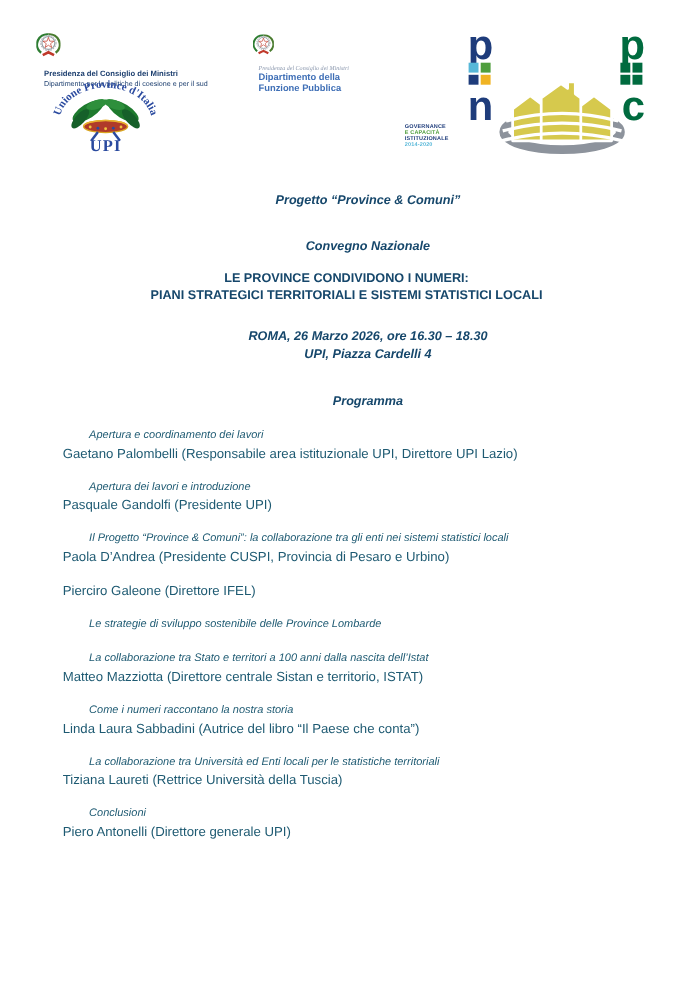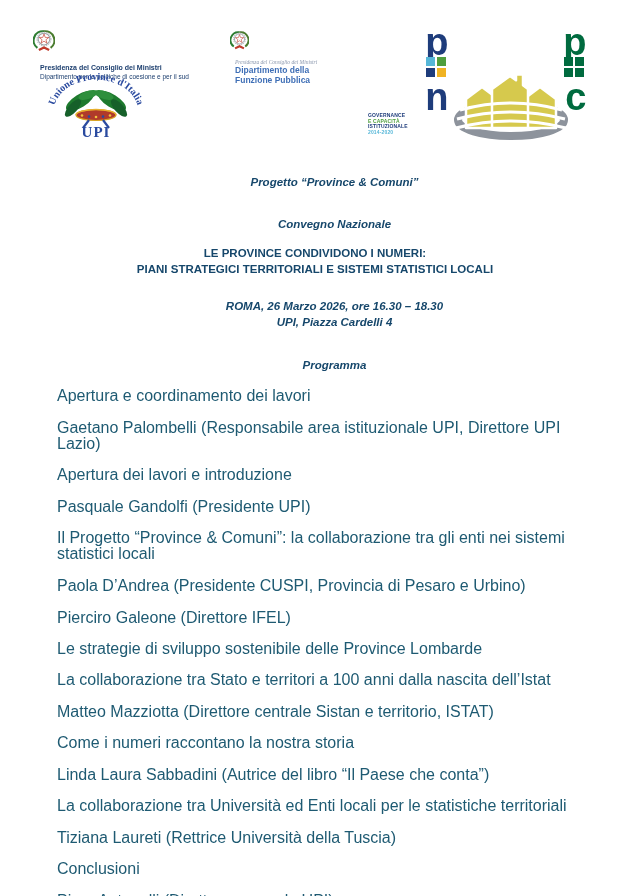--- a/index.html
+++ b/index.html
@@ -47,22 +47,22 @@
   .t-italic{font-style:italic;padding-left:39px;}
   .mt-project{margin-top:0;}
   .mt-event{margin-top:26px;}
   .mt-head1{margin-top:13px;}
   .mt-date{margin-top:21px;}
   .mt-section{margin-top:27px;}
 
   
   .program{position:absolute;left:57px;top:388px;width:525px;color:#1e5a72;}
   .prog-item{margin-bottom:15px;}
-  .prog-title{font-size:16px;line-height:16px;}
-  .prog-speaker{font-size:16px;line-height:16px;margin-top:16px;}
+  .prog-title{font-style:italic;font-size:10px;line-height:16px;margin-left:24px;}
+  .prog-speaker{font-size:12px;line-height:16px;}
 </style>
 </head>
 <body>
 
 <div class="page">
 
   <div class="logo-row-item pcm1">
     <svg width="22" height="32" viewBox="0 0 30 40">
       <path d="M6,28 A12.5 12.5 0 0 1 15,5.5" fill="none" stroke="#2e7d32" stroke-width="3"></path>
       <path d="M24,28 A12.5 12.5 0 0 0 15,5.5" fill="none" stroke="#4a7c2f" stroke-width="3"></path>

